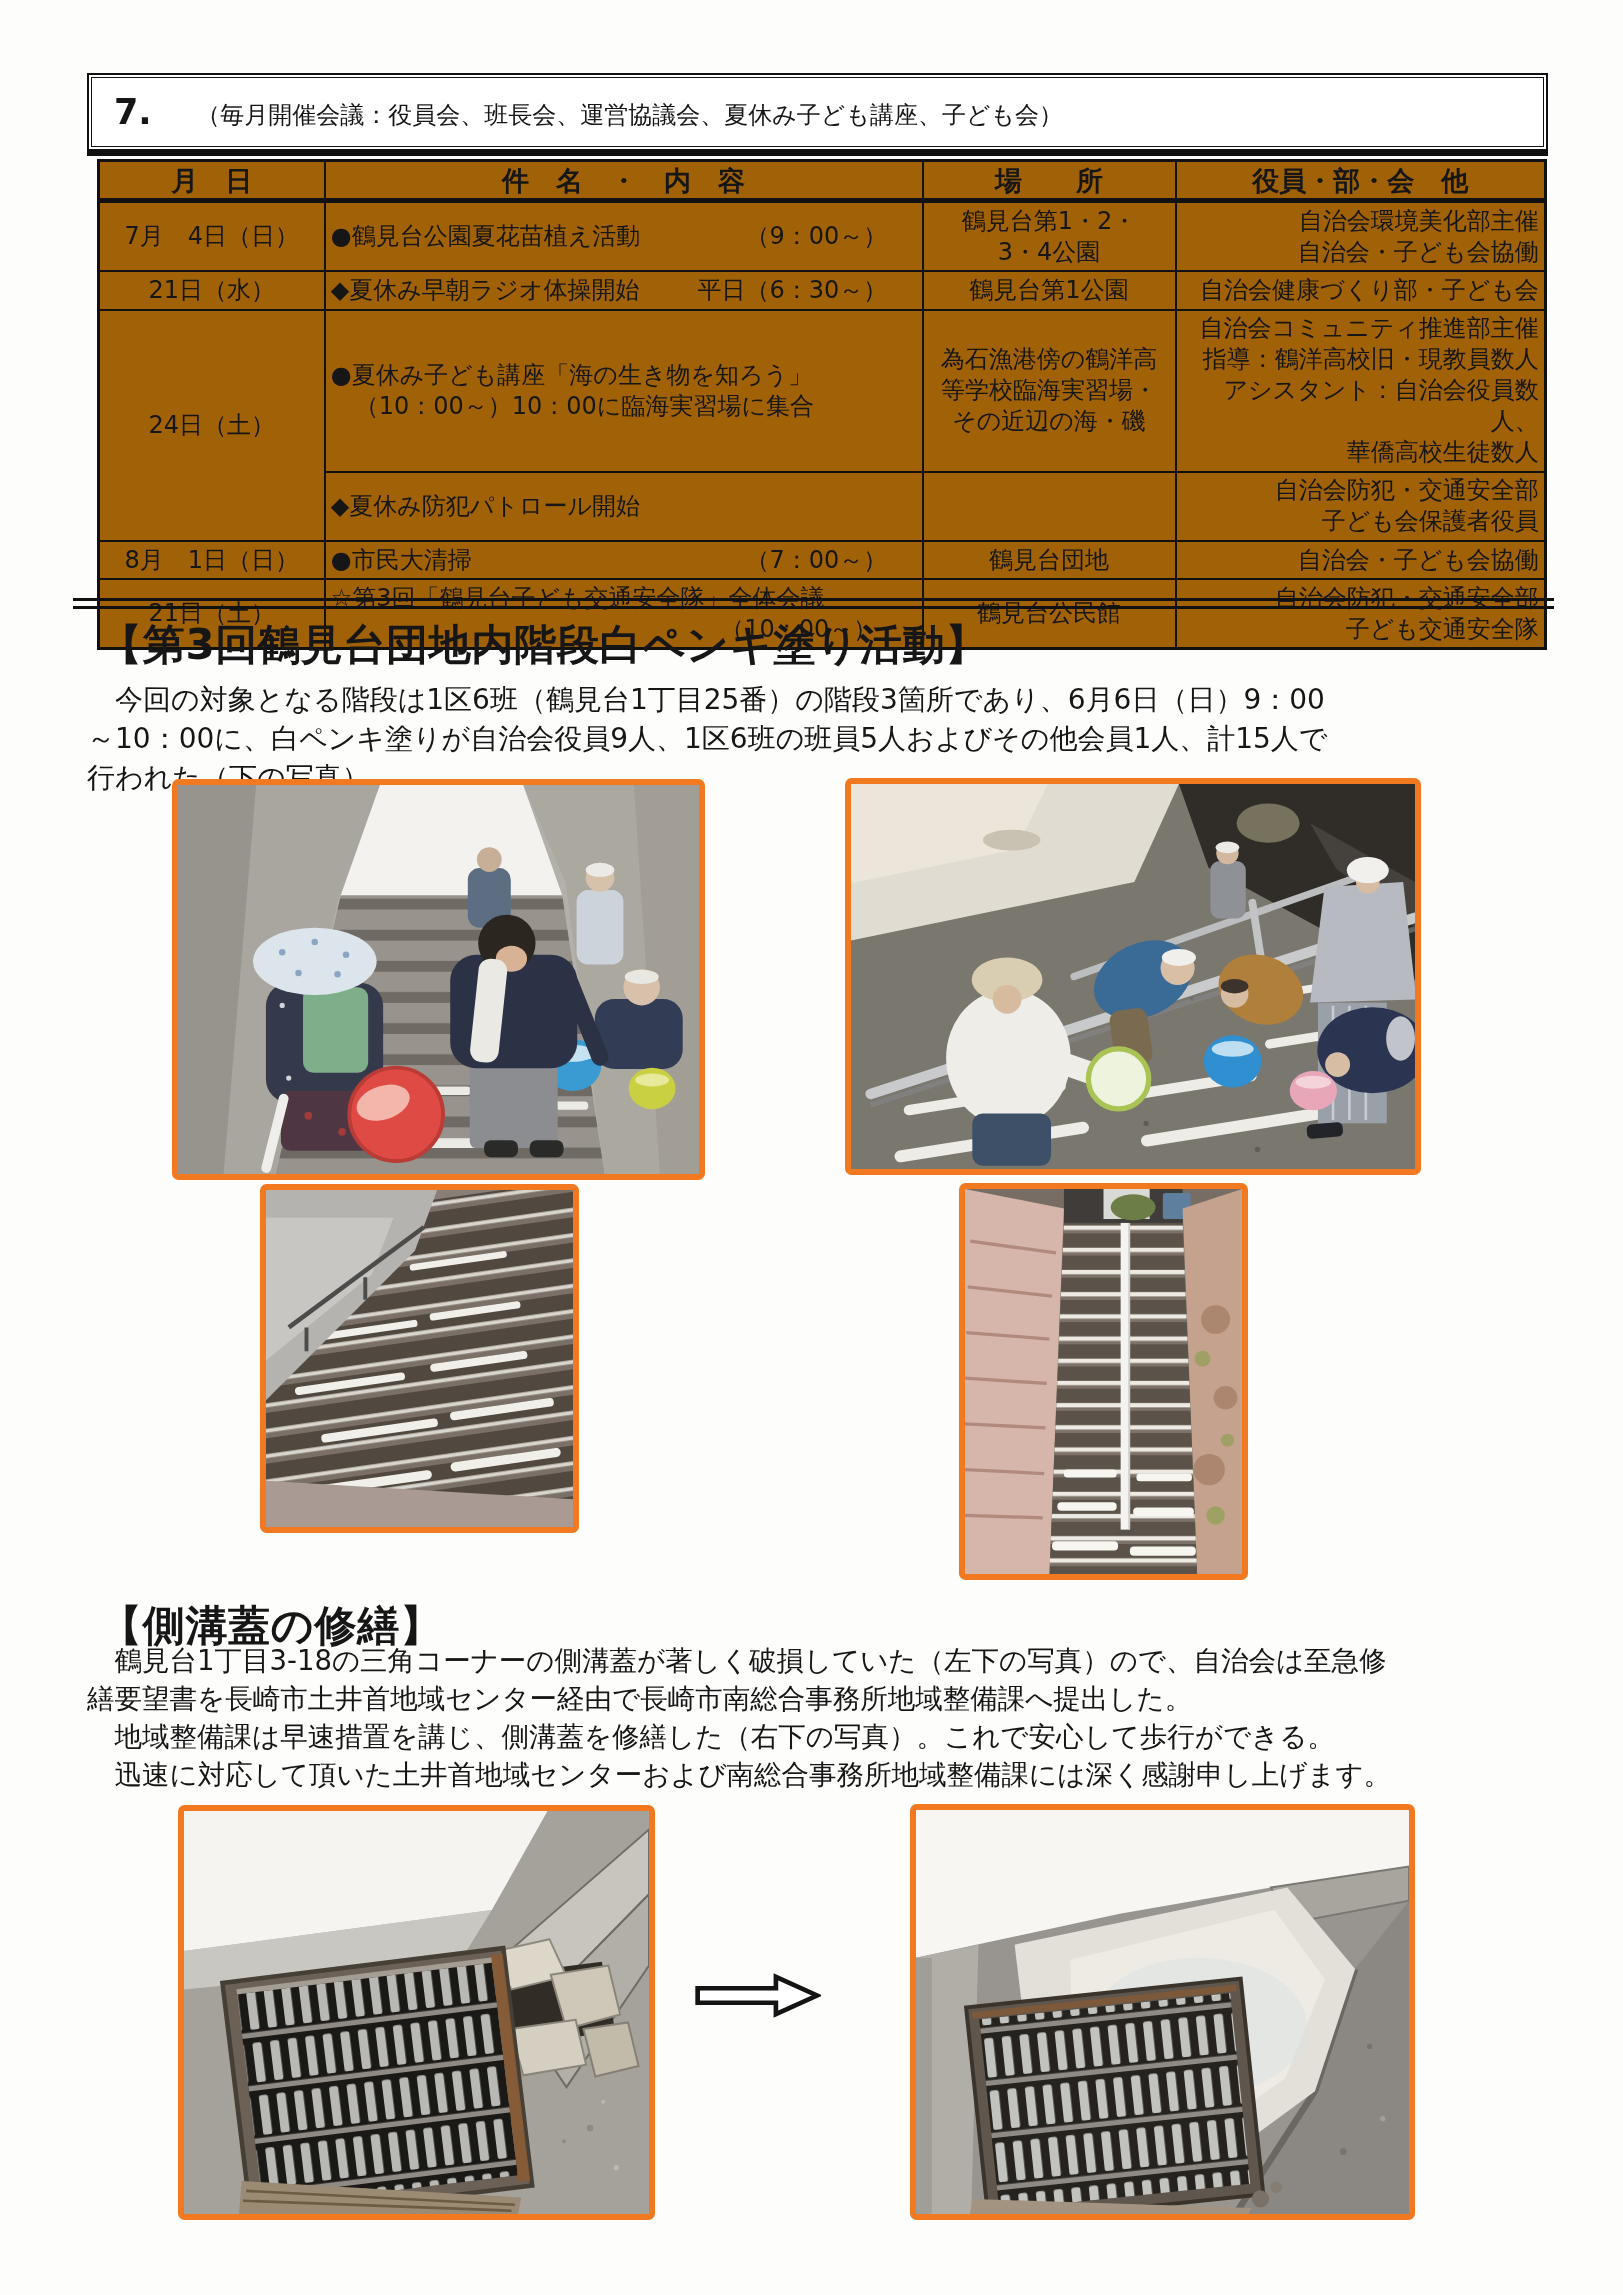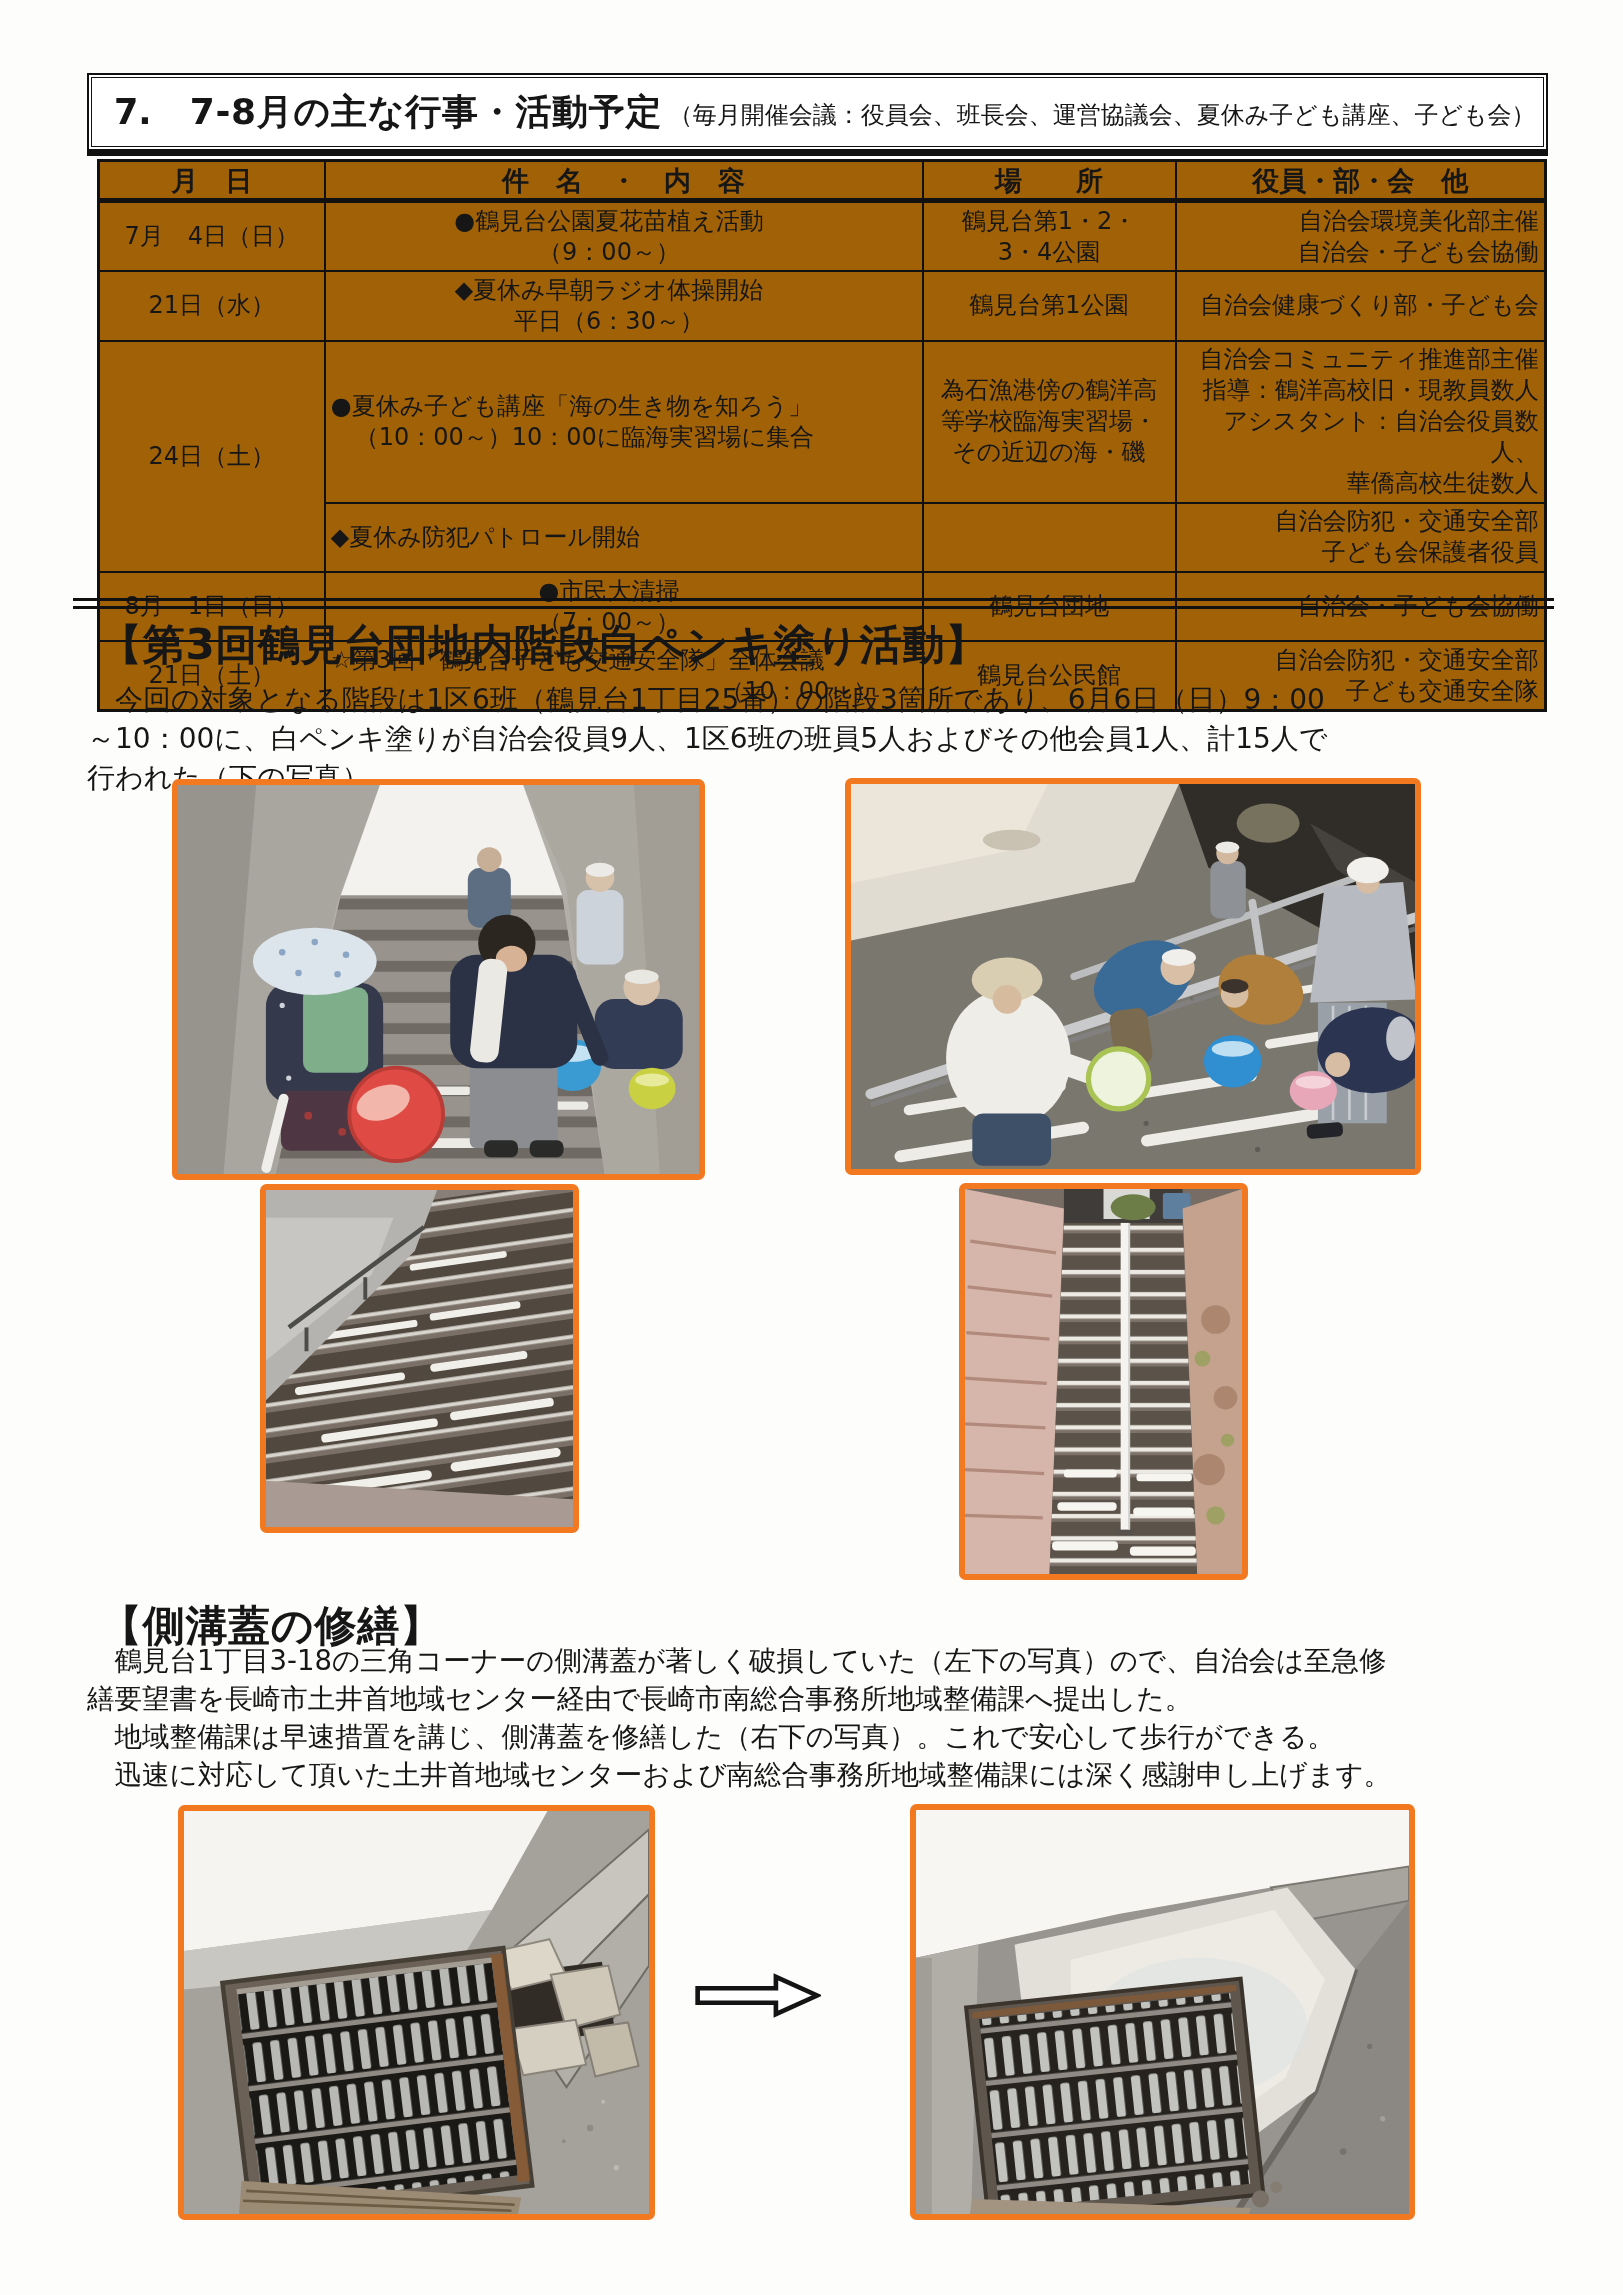--- a/index.html
+++ b/index.html
@@ -25,21 +25,21 @@
     position:absolute;left:97px;top:159px;width:1447px;
     border-collapse:collapse;table-layout:fixed;
     font-size:24px;line-height:31px;border:3.3px solid #111;background:#a16207;
   }
   .schedule th,.schedule td{border:2px solid #111;box-sizing:border-box;vertical-align:middle;padding:2.6px 5.2px;}
   .schedule th{font-size:27px;font-weight:bold;height:38px;border-bottom:5.9px solid #111;text-align:center;}
   .c-date{text-align:center;padding-right:7.9px;}
   .c-place{text-align:center;white-space:pre-line;margin-top:8px;}
   .c-staff{text-align:right;white-space:pre-line;padding-left:10.5px;}
   .c-name{text-align:left;padding-left:9.2px;}
-  .nt{display:flex;justify-content:space-between;align-items:center;padding-right:29px;flex-direction:column;}
+  .nt{display:flex;justify-content:space-between;align-items:center;padding-right:29px;}
   .pre{white-space:pre-line;}
   .time-right{display:block;text-align:right;padding-right:39px;}
   tr.r-tall1 td{height:63px;} tr.r-short td{height:38px;}
   tr.r-tall2 td{height:115px;} tr.r-mid td{height:66px;}
   
   .double-rule{position:absolute;left:73px;top:598px;width:1481px;height:5.2px;
     border-top:3.3px solid #111;border-bottom:3.3px solid #111;}
   .sec-heading{position:absolute;font-size:42px;font-weight:bold;letter-spacing:0.7px;}
   #sec1h{left:100px;top:617px;}
   #sec2h{left:100px;top:1598px;}
@@ -59,21 +59,20 @@
   .arrow{position:absolute;left:695px;top:1973px;width:126px;height:45px;}
 </style>
 </head>
 <body>
 
 <div class="page">
 
   <div class="title-box">
     <div class="title-inner">
       <span class="t-no">7.</span>
-      <span class="t-main">7-8月の主な行事・活動予定</span>
       <span class="t-note">（毎月開催会議：役員会、班長会、運営協議会、夏休み子ども講座、子ども会）</span>
     </div>
   </div>
 
   <table class="schedule">
     <colgroup>
       <col style="width:226px">
         <col style="width:598px">
         <col style="width:253px">
         <col style="width:370px">

